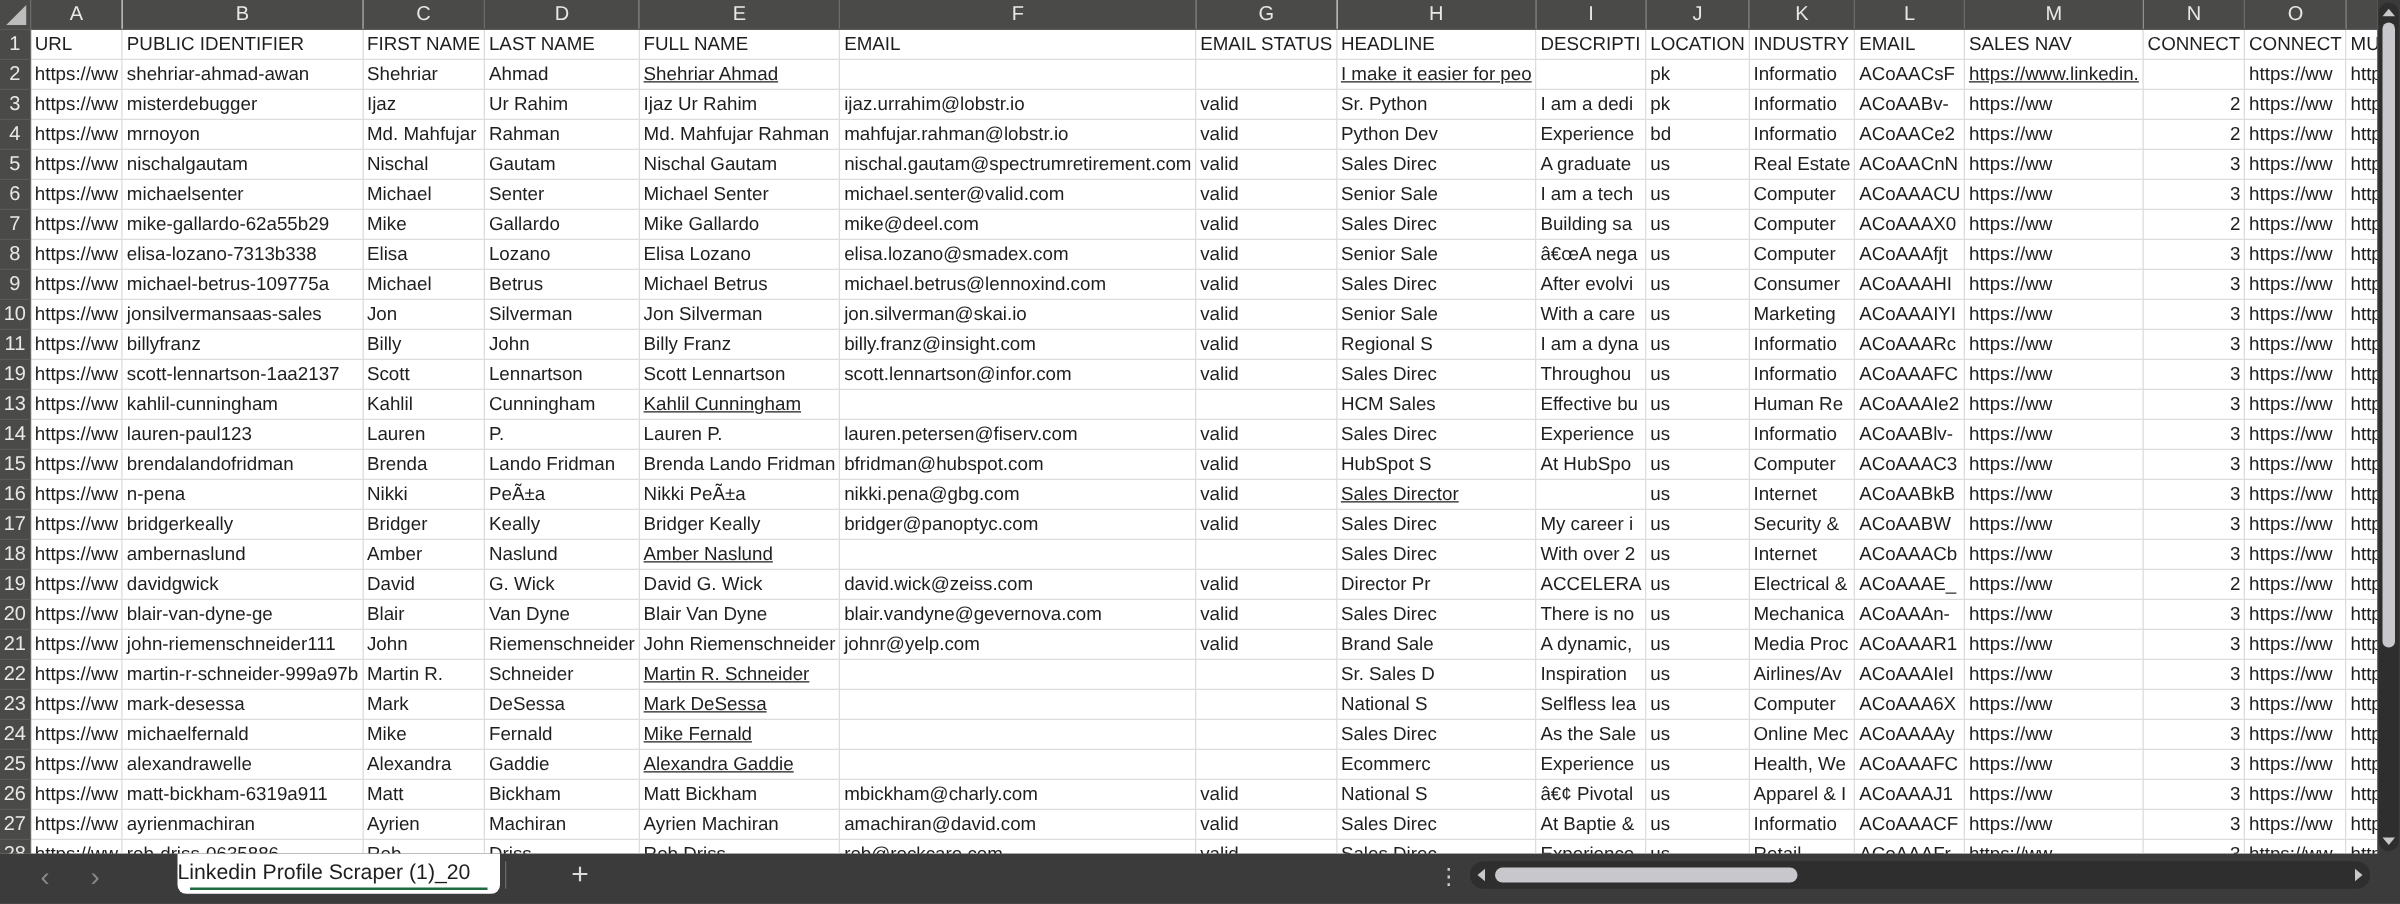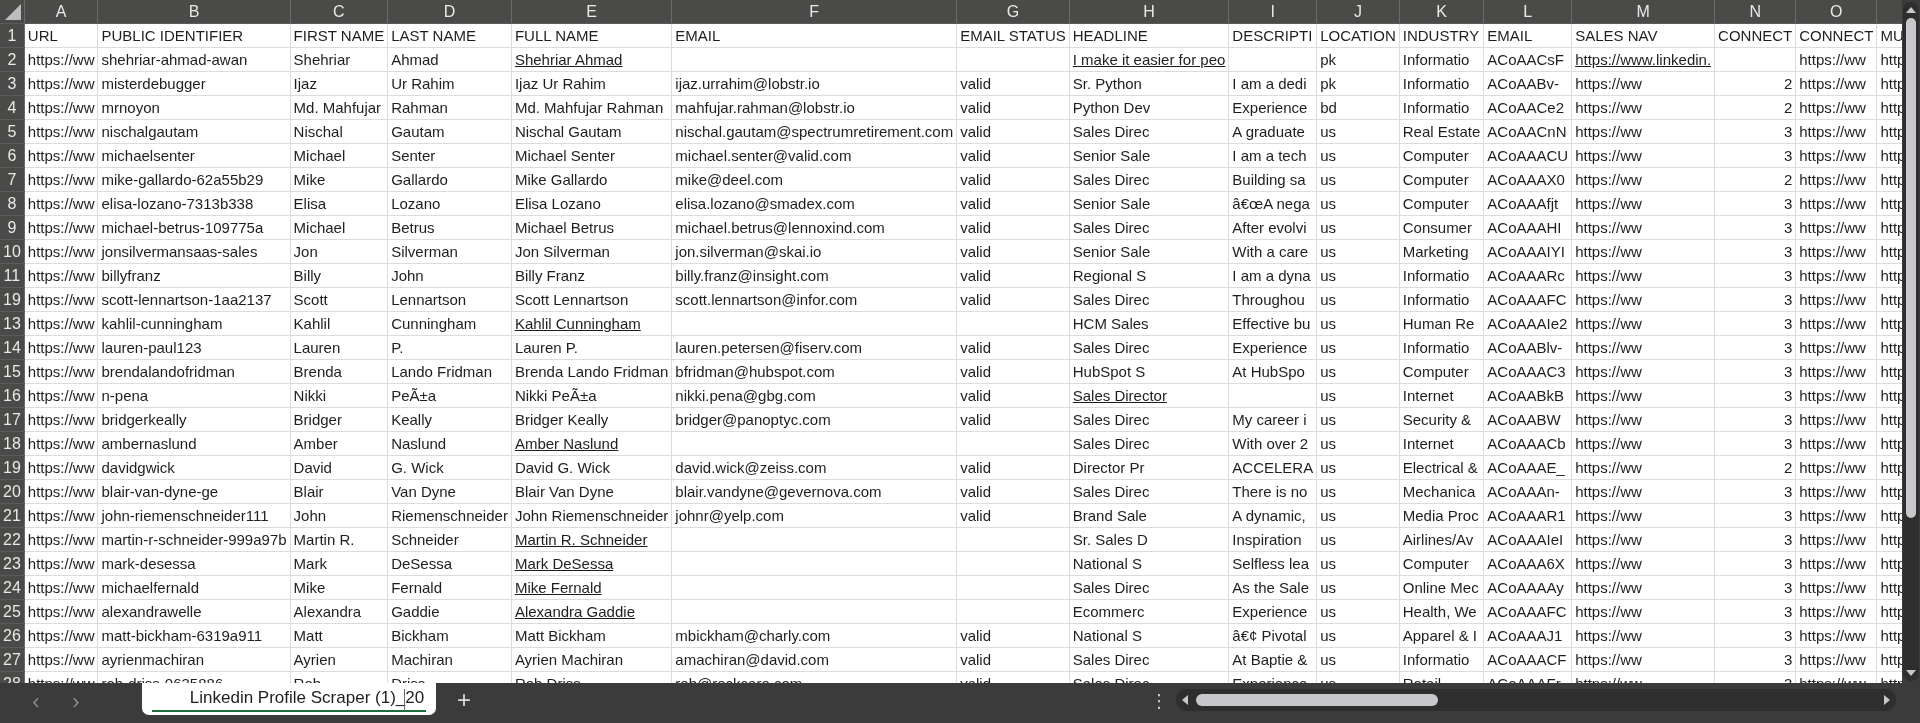--- a/index.html
+++ b/index.html
@@ -57,21 +57,21 @@
   
   .bottombar {
     position:absolute; left:0; top:683px; width:1920px; height:40px; background:#3b3b3b;
   }
   .nav-arrow {
     position:absolute; top:6px; width:24px; height:26px; color:#8a8a8a; font-size:22px; text-align:center; line-height:26px;
   }
   .sheet-tab {
     position:absolute; left:142px; top:0; height:32px; width:258px;
     background:#ffffff; border-radius:0 0 7px 7px;
-    font-size:17px; color:#1e1e1e; text-align:center; line-height:30px;padding-left:36px;
+    font-size:17px; color:#1e1e1e; line-height:30px;
   }
   .sheet-tab .underline {
     position:absolute; left:10px; right:10px; bottom:3px; height:2px; background:#1d6b3e;
   }
   .tab-sep { position:absolute; left:404px; top:6px; width:1px; height:22px; background:#6a6a6a; }
   .add-sheet { position:absolute; left:452px; top:4px; width:24px; height:26px; color:#dcdcdc; font-size:24px; line-height:26px; text-align:center; }
   .more-dots { position:absolute; left:1150px; top:6px; width:12px; height:24px; color:#cfcfcf; font-size:18px; line-height:24px; text-align:center; }
   .hscroll {
     position:absolute; left:1176px; top:6px; width:720px; height:22px; background:#2e2e2e; border-radius:11px;
   }

